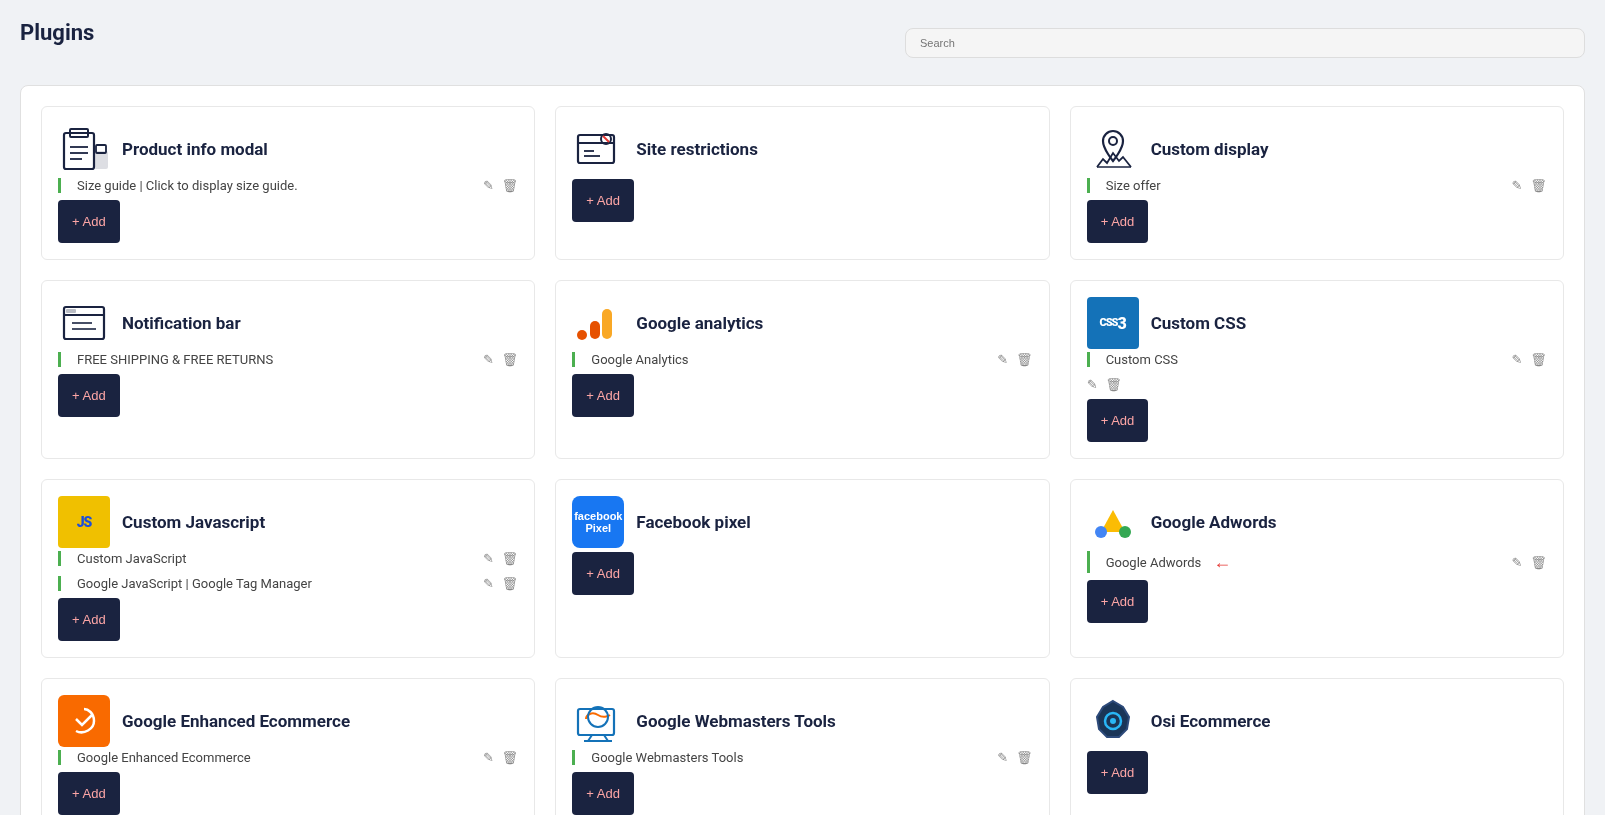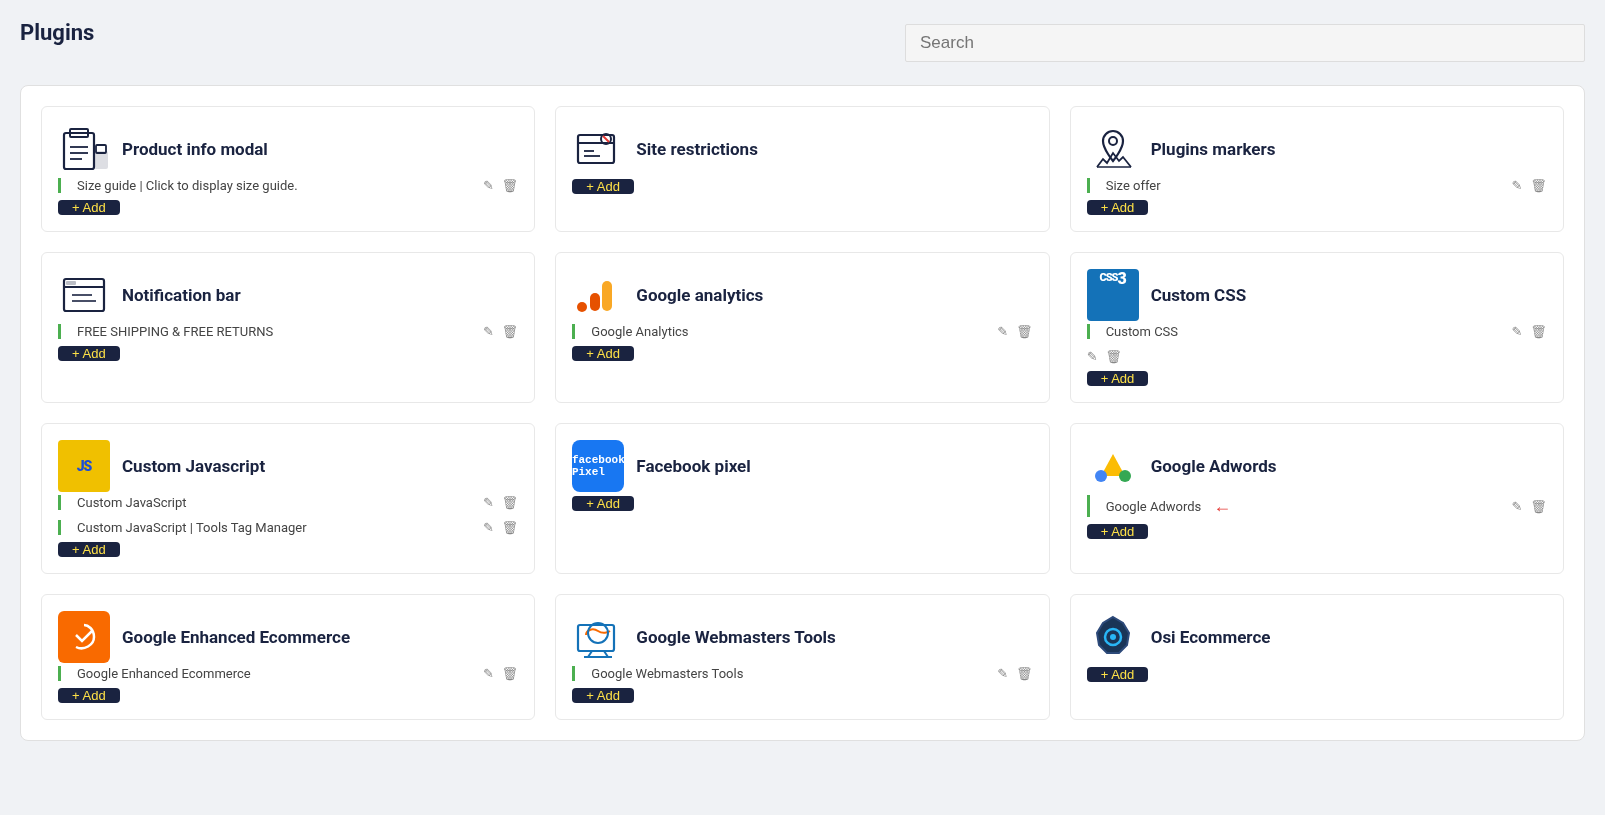--- a/index.html
+++ b/index.html
@@ -25,23 +25,23 @@
     }
     .search-area {
       flex: 1;
       display: flex;
       justify-content: flex-end;
     }
     .search-input {
       width: 680px;
       padding: 8px 14px;
       border: 1px solid #ddd;
-      border-radius: 2px;
+      border-radius: 8px;
       background: #f5f5f5;
-      font-size: 17px;
+      font-size: 11px;
       color: #999;
       outline: none;
     }
     .plugins-container {
       background: #fff;
       border-radius: 8px;
       border: 1px solid #e0e0e0;
       padding: 20px;
     }
     .plugins-grid {
@@ -101,39 +101,39 @@
       gap: 8px;
       align-items: center;
     }
     .entry-actions span {
       cursor: pointer;
       color: #888;
       font-size: 13px;
     }
     .add-btn {
       background: #1a2340;
-      color: #fde047;
+      color: #fca5a5;
       border: none;
       border-radius: 4px;
-      padding: 0 14px;
+      padding: 14px 14px;
       font-size: 13px;
       cursor: pointer;
       align-self: flex-start;
       margin-top: 4px;
     }
     .icon-custom-css {
       background: #1472b8;
       border-radius: 4px;
       color: white;
       font-size: 13px;
       font-weight: 700;
       width: 52px;
       height: 52px;
       display: flex;
-      align-items: flex-start;
+      align-items: center;
       justify-content: center;
     }
     .icon-custom-js {
       background: #f0c000;
       border-radius: 4px;
       color: #1d4ed8;
       font-size: 13px;
       font-weight: 700;
       width: 52px;
       height: 52px;
@@ -234,21 +234,21 @@
       <div class="plugin-card">
         <div class="plugin-header">
           <div class="plugin-icon">
             <svg width="52" height="52" viewBox="0 0 52 52" fill="none" xmlns="http://www.w3.org/2000/svg">
         <path d="M26 8C20.477 8 16 12.477 16 18c0 8 10 20 10 20s10-12 10-20c0-5.523-4.477-10-10-10z" stroke="#1a2340" stroke-width="2.2" fill="none"></path>
         <circle cx="26" cy="18" r="4" stroke="#1a2340" stroke-width="2" fill="none"></circle>
         <path d="M10 44 L16 36 L20 40 L26 30 L32 38 L36 34 L44 44" stroke="#1a2340" stroke-width="1.8" fill="none"></path>
         <line x1="10" y1="44" x2="44" y2="44" stroke="#1a2340" stroke-width="1.5"></line>
       </svg>
           </div>
-          <div class="plugin-title">Plugins markers</div>
+          <div class="plugin-title">Custom display</div>
         </div>
         <div class="plugin-entries">
           <div class="plugin-entry">
             <div class="entry-label">Size offer</div>
             <div class="entry-actions">
               <span class="edit-icon">✎</span>
               <span class="delete-icon">🗑</span>
             </div>
           </div>
         </div>
@@ -337,34 +337,34 @@
         </div>
         <div class="plugin-entries">
           <div class="plugin-entry">
             <div class="entry-label">Custom JavaScript</div>
             <div class="entry-actions">
               <span class="edit-icon">✎</span>
               <span class="delete-icon">🗑</span>
             </div>
           </div>
           <div class="plugin-entry">
-            <div class="entry-label">Custom JavaScript | Tools Tag Manager</div>
+            <div class="entry-label">Google JavaScript | Google Tag Manager</div>
             <div class="entry-actions">
               <span class="edit-icon">✎</span>
               <span class="delete-icon">🗑</span>
             </div>
           </div>
         </div>
         <button class="add-btn">+ Add</button>
       </div>
       <div class="plugin-card">
         <div class="plugin-header">
           <div class="plugin-icon">
             <div class="icon-facebook" style="position:relative;overflow:hidden;border-radius:8px;">
-        <span style="font-size:11px;font-weight:700;color:white;font-family:Liberation Mono, monospace;line-height:1.1;">facebook<br>Pixel</span>
+        <span style="font-size:11px;font-weight:700;color:white;font-family:Liberation Sans, sans-serif;text-align:center;line-height:1.1;">facebook<br>Pixel</span>
       </div>
           </div>
           <div class="plugin-title">Facebook pixel</div>
         </div>
         <button class="add-btn">+ Add</button>
       </div>
       <div class="plugin-card">
         <div class="plugin-header">
           <div class="plugin-icon">
             <svg width="52" height="52" viewBox="0 0 52 52" fill="none" xmlns="http://www.w3.org/2000/svg">

